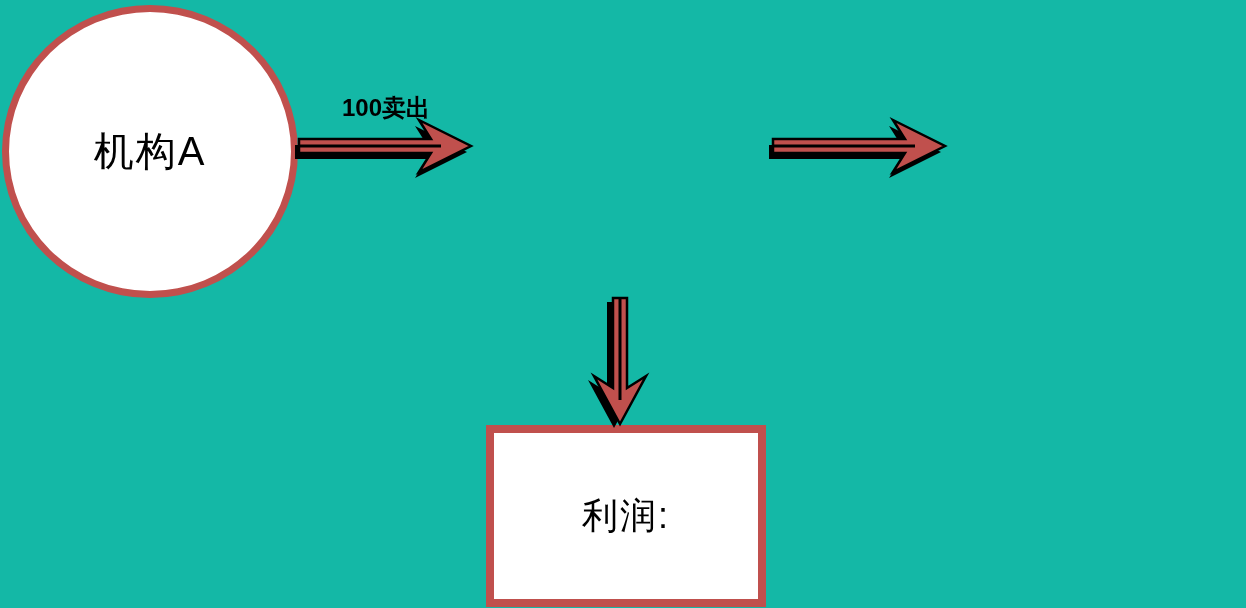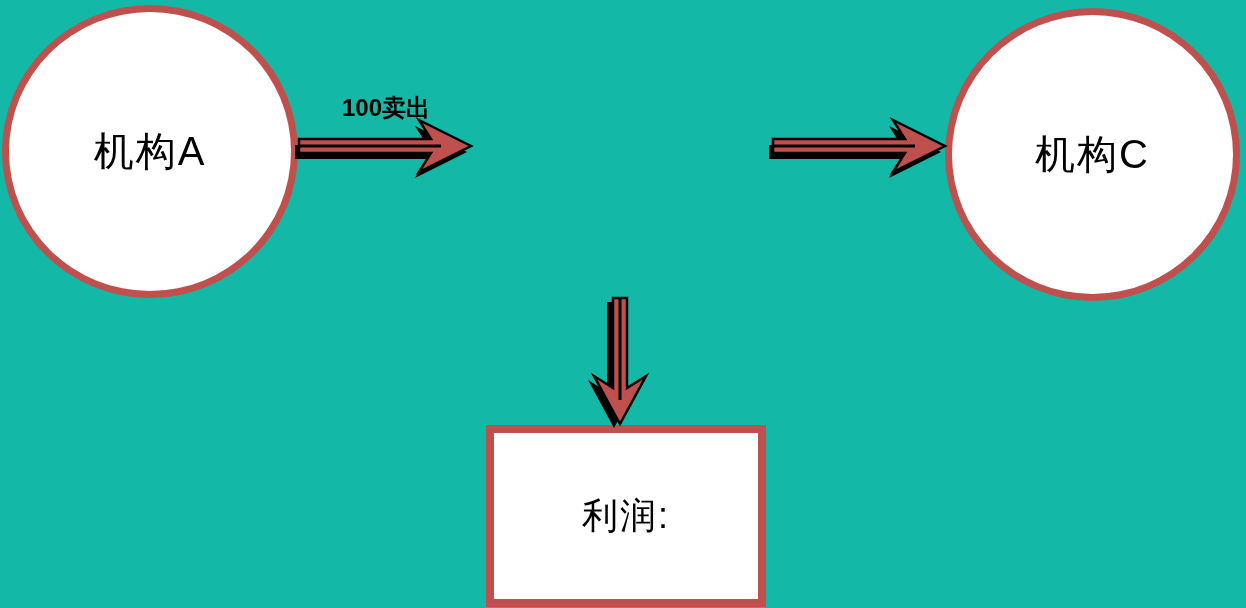--- a/index.html
+++ b/index.html
@@ -79,23 +79,20 @@
   }
 </style>
 </head>
 <body>
 
 <div id="canvas">
 
   <div class="node-circle" id="node-a">
     <span class="node-label">机构A</span>
   </div>
-  <div class="node-circle" id="node-c">
-    <span class="node-label">机构C</span>
-  </div>
 
   <div id="profit-box">
     <span class="profit-line">利润:</span>
   </div>
 
   <svg class="arrow" id="arrow-ab" width="172" height="72" viewBox="0 0 172 72">
     <path class="arrow-shadow" transform="translate(-4,6)" d="M 0,29 L 132,29 L 120,10 L 172,36 L 120,62 L 132,43 L 0,43 Z"></path>
     <path class="arrow-body" d="M 0,29 L 132,29 L 120,10 L 172,36 L 120,62 L 132,43 L 0,43 Z"></path>
     <path class="arrow-stripe" d="M 0,36 L 142,36"></path>
   </svg>

